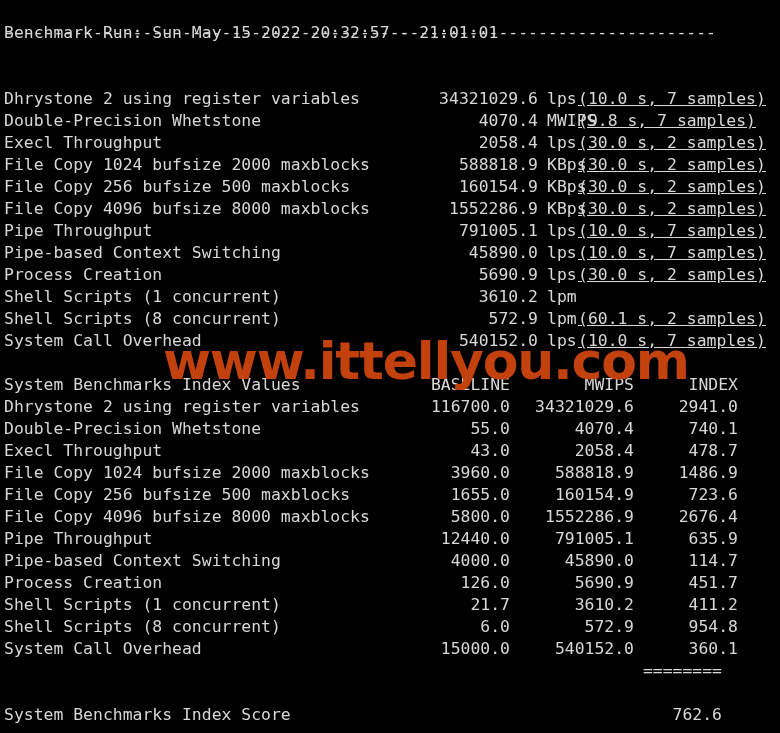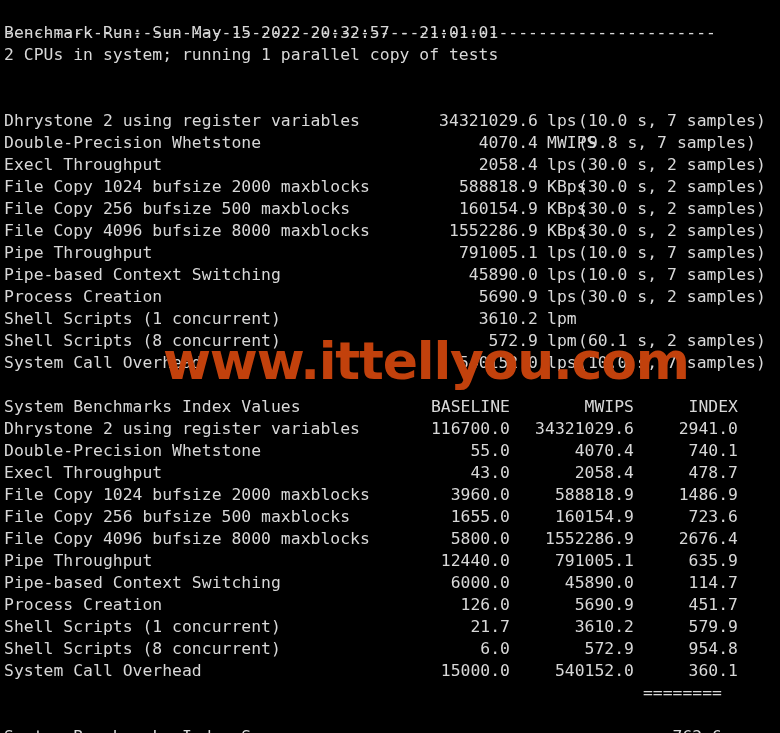--- a/index.html
+++ b/index.html
@@ -53,21 +53,21 @@
   }
   .col {
     position: absolute;
     top: 0;
     text-align: right;
     white-space: pre;
   }
   
   .c-value  { right: 242px; }
   .c-unit   { left: 547px; text-align: center; }
-  .c-paren  { left: 578px; text-align: center; }
+  .c-paren  { left: 578px; text-align: center; text-decoration: underline; }
   
   .c-base   { right: 270px; }
   .c-result { right: 146px; }
   .c-index  { right: 42px; }
   .c-eq     { right: 58px; }
   .c-score  { right: 58px; }
 
   #watermark {
     position: absolute;
     left: 163px;
@@ -87,23 +87,20 @@
 
 <div id="terminal">
 
   <div class="line">
     <span class="rule">------------------------------------------------------------------------</span>
   </div>
 
   <div class="line">
     <span class="label">Benchmark Run: Sun May 15 2022 20:32:57 - 21:01:01</span>
   </div>
-  <div class="line">
-    <span class="label">2 CPUs in system; running 1 parallel copy of tests</span>
-  </div>
 
   <div class="line blank">&nbsp;</div>
   <div class="line blank">&nbsp;</div>
 
   <div class="line">
     <span class="label">Dhrystone 2 using register variables</span>
     <span class="col c-value">34321029.6</span>
     <span class="col c-unit">lps</span>
     <span class="col c-paren">(10.0 s, 7 samples)</span>
   </div>
@@ -219,35 +216,35 @@
     <span class="col c-index">2676.4</span>
   </div>
   <div class="line">
     <span class="label">Pipe Throughput</span>
     <span class="col c-base">12440.0</span>
     <span class="col c-result">791005.1</span>
     <span class="col c-index">635.9</span>
   </div>
   <div class="line">
     <span class="label">Pipe-based Context Switching</span>
-    <span class="col c-base">6000.0</span>
+    <span class="col c-base">4000.0</span>
     <span class="col c-result">45890.0</span>
     <span class="col c-index">114.7</span>
   </div>
   <div class="line">
     <span class="label">Process Creation</span>
     <span class="col c-base">126.0</span>
     <span class="col c-result">5690.9</span>
     <span class="col c-index">451.7</span>
   </div>
   <div class="line">
     <span class="label">Shell Scripts (1 concurrent)</span>
     <span class="col c-base">21.7</span>
     <span class="col c-result">3610.2</span>
-    <span class="col c-index">579.9</span>
+    <span class="col c-index">411.2</span>
   </div>
   <div class="line">
     <span class="label">Shell Scripts (8 concurrent)</span>
     <span class="col c-base">6.0</span>
     <span class="col c-result">572.9</span>
     <span class="col c-index">954.8</span>
   </div>
   <div class="line">
     <span class="label">System Call Overhead</span>
     <span class="col c-base">15000.0</span>

